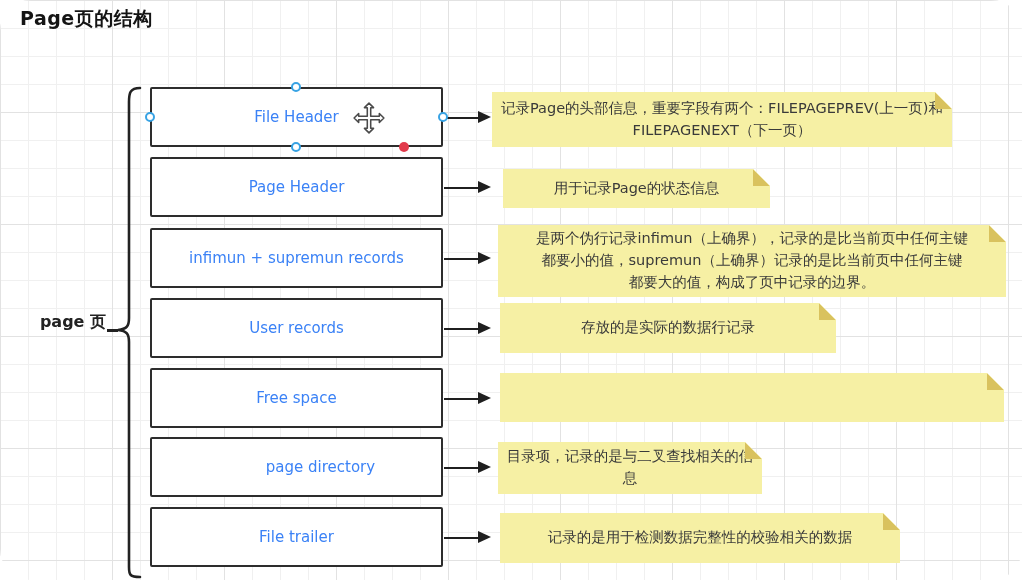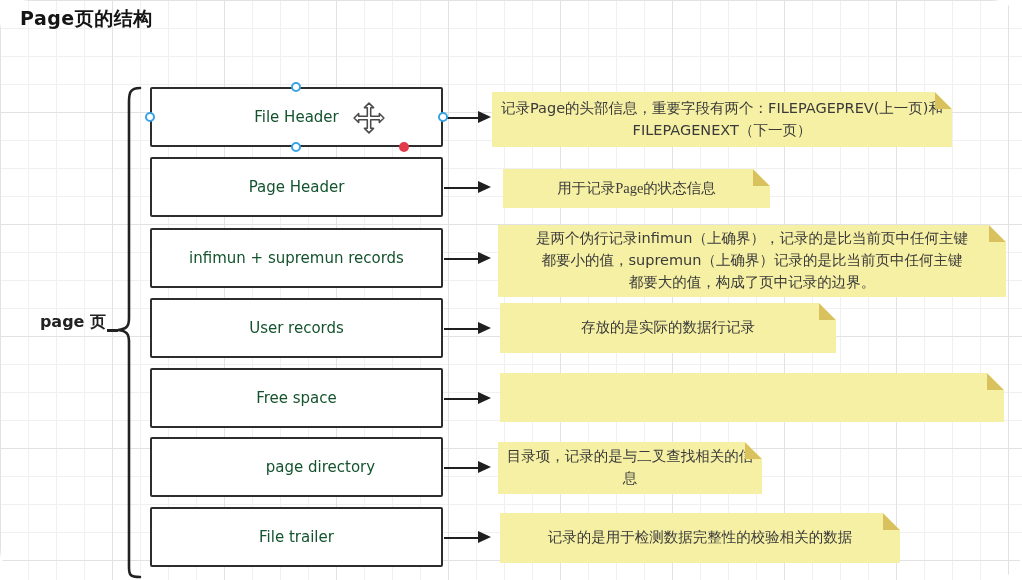--- a/index.html
+++ b/index.html
@@ -34,21 +34,21 @@
   .brace-label{
     position:absolute;left:28px;top:312px;width:78px;text-align:right;
     font-size:16px;font-weight:bold;color:#222;
   }
   .brace-dash{position:absolute;left:107px;top:329px;width:11px;height:2.5px;background:#222;}
 
   .box{
     position:absolute;left:150px;width:293px;height:60px;
     background:#fff;border:2.6px solid var(--box-border);border-radius:2px;
     display:flex;align-items:center;justify-content:center;
-    font-size:15px;color:#14532d;
+    font-size:15px;color:#3b82f6;
   }
   .box .box-label{pointer-events:none;}
 
   .handle{
     position:absolute;width:10px;height:10px;border-radius:50%;
     background:#fff;border:2px solid var(--handle-blue);z-index:5;
   }
   .endpoint{
     position:absolute;width:10px;height:10px;border-radius:50%;
     background:var(--endpoint-red);z-index:5;
@@ -77,21 +77,21 @@
     background:var(--note-fold);
     clip-path:polygon(0 0, 100% 100%, 0 100%);
   }
 
   
   #box-0{top:87px;}  #box-1{top:157px;} #box-2{top:228px;} #box-3{top:298px;}
   #box-4{top:368px;} #box-5{top:437px;padding-left:48px;} #box-6{top:507px;}
   #arrow-0{top:117px;} #arrow-1{top:187px;} #arrow-2{top:258px;} #arrow-3{top:328px;}
   #arrow-4{top:398px;} #arrow-5{top:467px;} #arrow-6{top:537px;}
   #note-0{left:492px;top:92px;width:460px;height:55px;}
-  #note-1{left:503px;top:169px;width:267px;height:39px;font-family:Liberation Serif, serif;}
+  #note-1{left:503px;top:169px;width:267px;height:39px;}
   #note-2{left:498px;top:225px;width:508px;height:72px;}
   #note-3{left:500px;top:303px;width:336px;height:50px;}
   #note-4{left:500px;top:373px;width:504px;height:49px;}
   #note-5{left:498px;top:442px;width:264px;height:52px;}
   #note-6{left:500px;top:513px;width:400px;height:50px;}
 </style>
 </head>
 <body>
 
 <div class="canvas">

